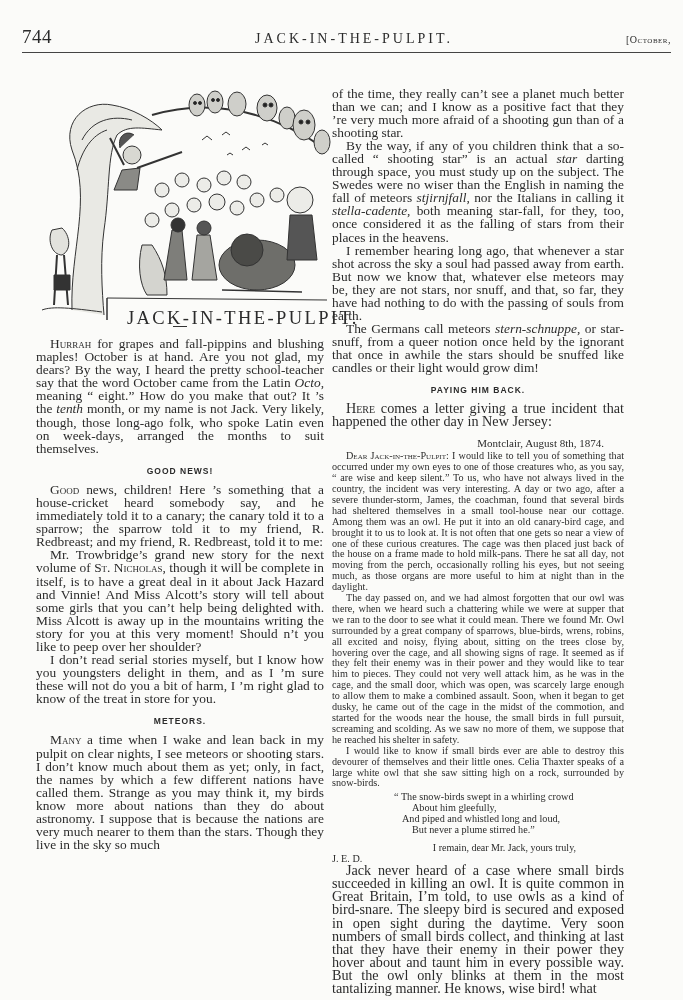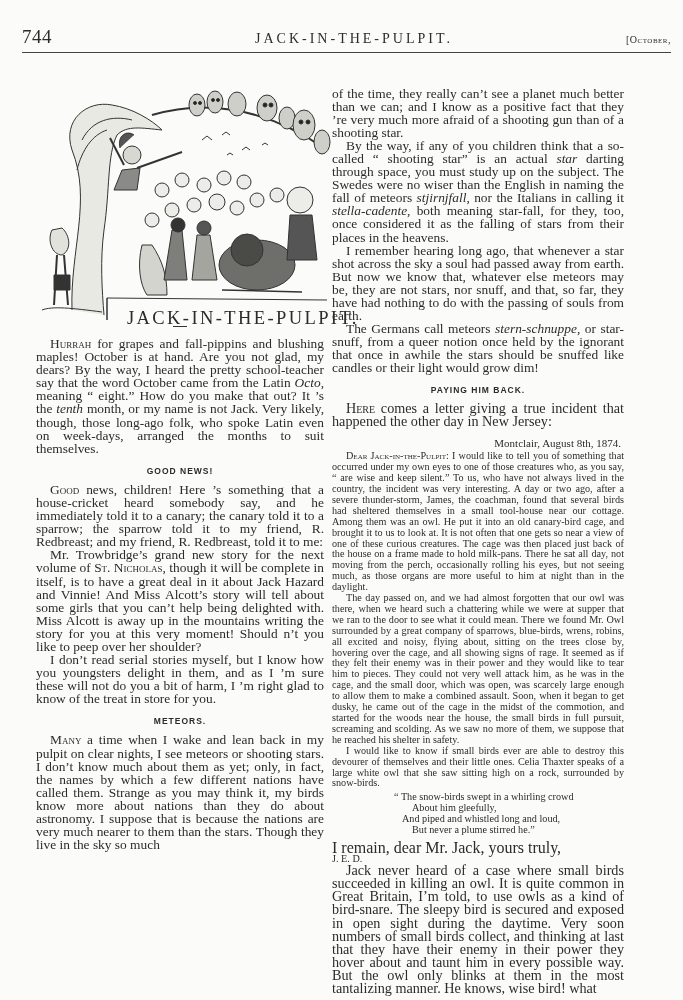--- a/index.html
+++ b/index.html
@@ -31,25 +31,25 @@
   .illustration {
     position:relative; width:300px; height:240px; margin-left:-4px; margin-bottom:6px;
   }
   .illustration svg { position:absolute; left:0; top:0; }
   .ill-title {
     position:absolute; left:95px; top:228px; font-size:18.5px; letter-spacing:2.4px; white-space:nowrap;
   }
   .ill-rule { width:14px; border-top:1px solid #333; margin:0 auto 10px auto; }
 
   .letter p { font-size:10.2px; line-height:10.9px; text-indent:14px; }
-  .letter .dateline { text-align:right; text-indent:0; font-size:11px; margin:10px 3px 2px 0; }
+  .letter .dateline { text-align:right; text-indent:0; font-size:11px; margin:10px 20px 2px 0; }
   .verse { font-size:10.2px; line-height:10.9px; margin:3px 0 2px 62px; }
   .verse div:nth-child(2), .verse div:nth-child(4) { padding-left:18px; }
   .verse div:nth-child(3) { padding-left:8px; }
-  .closing { font-size:16px; line-height:11px; text-align:left; margin-right:48px; margin-top:6px; }
+  .closing { font-size:10px; line-height:11px; text-align:right; margin-right:48px; margin-top:6px; }
   .signature { font-size:10.2px; text-align:left; margin-right:10px; }
   .big p { font-size:14.2px; line-height:13.15px; }
   .right-p { font-size:13.4px; line-height:13.05px; }
 </style>
 </head>
 <body>
 
 <div class="running-head">
   <span class="page-no">744</span>
   <span class="run-title">JACK-IN-THE-PULPIT.</span>

